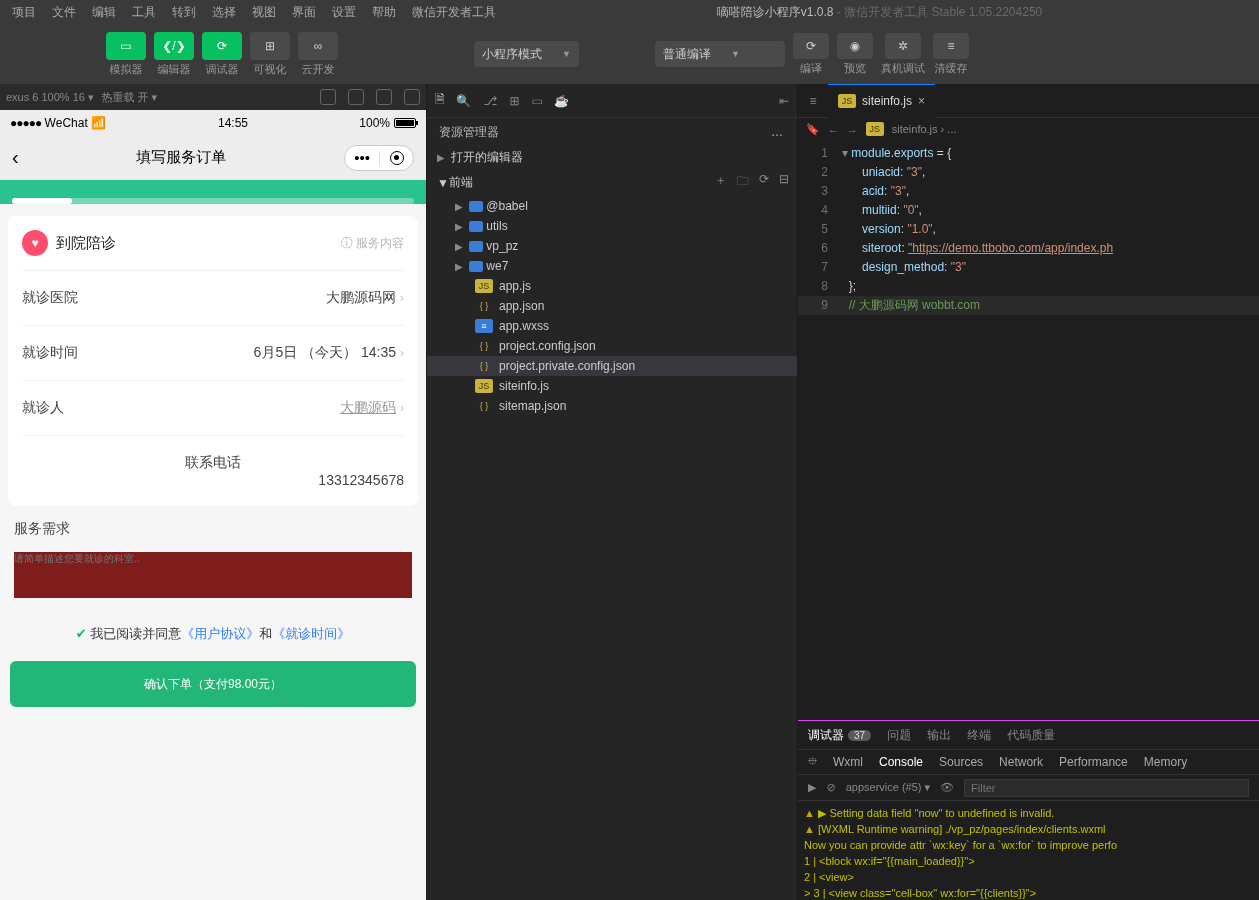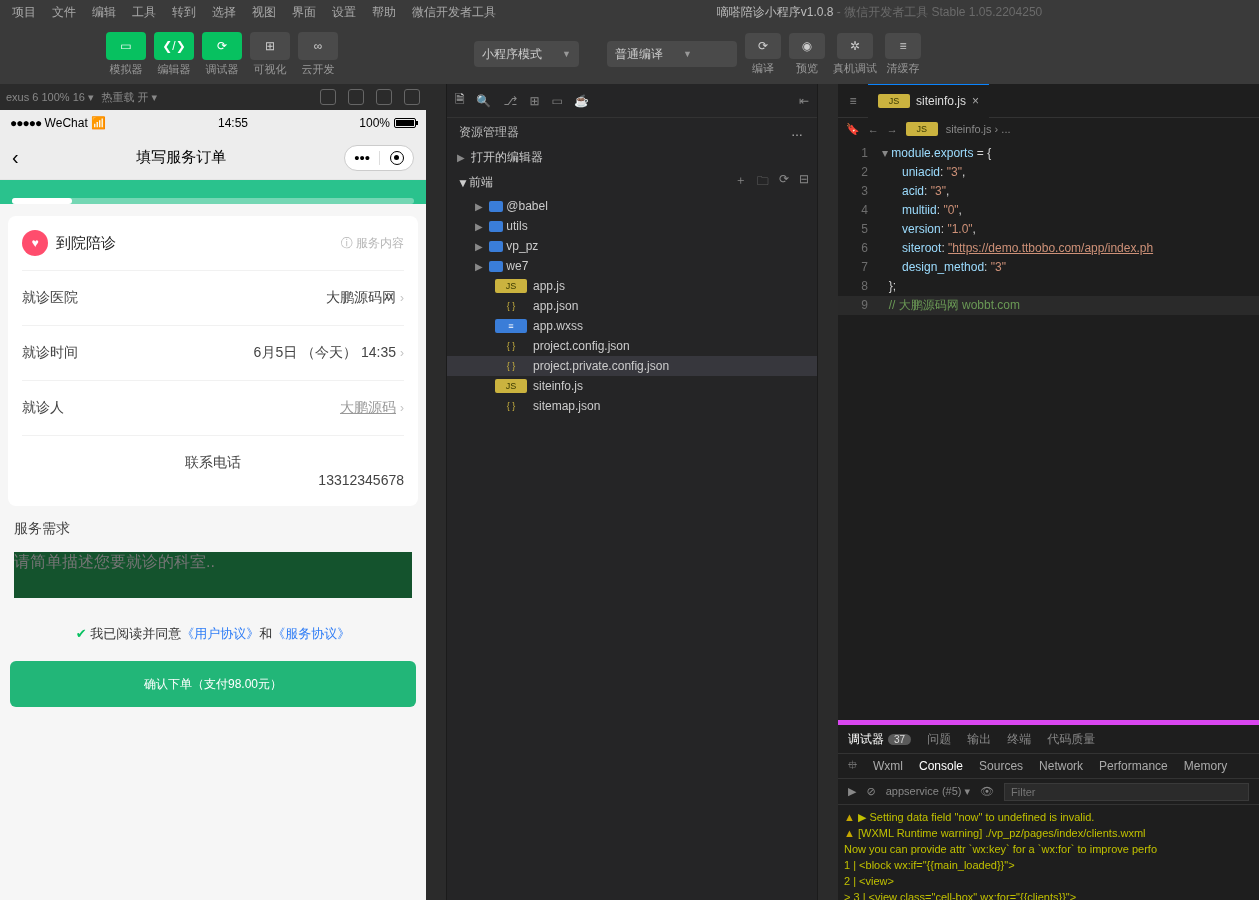--- a/index.html
+++ b/index.html
@@ -9,21 +9,21 @@
 .titlebar .center { flex:1; text-align:center; color:#6a6a6a; }
 .titlebar .center b { color:#bcbcbc; font-weight:normal; }
 .toolbar { height:60px; background:#3a3a3a; display:flex; align-items:center; padding:6px 8px; gap:8px; }
 .toolbar .tgroup { display:flex; flex-direction:column; align-items:center; gap:2px; }
 .toolbar .tbtn { width:40px; height:28px; background:#4a4a4a; border-radius:4px; display:flex; align-items:center; justify-content:center; color:#ccc; }
 .toolbar .tbtn.green { background:#07c160; color:#fff; }
 .toolbar .tlabel { font-size:11px; color:#999; }
 .dropdown { height:26px; background:#4a4a4a; border-radius:4px; padding:0 8px; display:flex; align-items:center; gap:20px; color:#ccc; font-size:12px; }
 .dropdown .caret { color:#999; font-size:9px; }
 .icobtn { width:36px; height:26px; background:#4a4a4a; border-radius:4px; display:flex; align-items:center; justify-content:center; color:#ccc; }
-.workspace { height:816px; display:flex;gap:20px; }
+.workspace { height:816px; display:flex; }
 .simcol { width:426px; background:#2b2b2b; display:flex; flex-direction:column; }
 .simbar { height:26px; background:#2b2b2b; display:flex; align-items:center; padding:0 6px; color:#888; font-size:11px; gap:8px; }
 .simbar .rgt { margin-left:auto; display:flex; gap:12px; }
 .simbar .iconsm { width:16px; height:16px; border:1px solid #666; border-radius:3px; }
 .phone { flex:1; background:#fff; color:#333; display:flex; flex-direction:column; margin:0; }
 .statusbar { height:26px; background:#ededed; display:flex; align-items:center; padding:0 10px; font-size:12px; color:#000; }
 .dots { letter-spacing:-1px; }
 .statusbar .mid { flex:1; text-align:center; }
 .statusbar .batt { display:inline-block; width:22px; height:10px; border:1px solid #000; border-radius:2px; position:relative; }
 .statusbar .batt::after { content:""; position:absolute; right:-3px; top:2px; width:2px; height:4px; background:#000; }
@@ -43,61 +43,61 @@
 .secthd .lbl { font-size:15px; color:#222; font-weight:500; }
 .secthd .hint { margin-left:auto; color:#b5b5b5; font-size:12px; }
 .row { display:flex; align-items:center; padding:18px 0; border-bottom:1px solid #f1f1f1; }
 .row:last-child { border-bottom:none;flex-direction:column; }
 .row .k { color:#444; font-size:14px; }
 .row .v { margin-left:auto; color:#444; font-size:14px; }
 .row .v.grey { color:#999;text-decoration:underline; }
 .row .chev { color:#c4c4c4; margin-left:4px; }
 .need { padding:14px; color:#444; font-size:14px; }
 .ta { margin:0 14px 14px; }
-.ta textarea { width:100%; height:46px; border:none; resize:none; font-size:16px; color:#999; outline:none; background:#14532d; font-family:inherit; }
+.ta textarea { width:100%; height:46px; border:none; resize:none; font-size:10px; color:#999; outline:none; background:#7f1d1d; font-family:inherit; }
 .agree { text-align:center; padding:10px; font-size:13px; color:#07c160; }
 .agree .ck { color:#07c160; }
 .agree .txt { color:#333; }
 .agree a { color:#2f7df6; text-decoration:none; }
 .submit { margin:8px 10px 18px; height:46px; background:#22b678; color:#fff; font-size:12px; border-radius:6px; display:flex; align-items:center; justify-content:center; }
 .phone .scroll { overflow:hidden; flex:1; background:#f6f6f6; }
 
 .explorer { width:372px; background:#252526; border-left:1px solid #1b1b1b; border-right:1px solid #1b1b1b; display:flex; flex-direction:column; }
 .expbar { height:34px; display:flex; align-items:center; padding:0 8px; gap:12px; color:#888; border-bottom:1px solid #333; }
 .expbar .iact { color:#ccc; }
 .exptitle { height:28px; display:flex; align-items:center; padding:0 12px; color:#bbb; font-size:12px; }
 .exptitle .more { margin-left:auto; letter-spacing:2px; }
 .folder { display:flex; align-items:center; padding:3px 8px; color:#ccc; cursor:pointer; }
 .folder .car { width:14px; color:#888; font-size:10px; }
 .folder.lvl1 { padding-left:10px; }
 .folder.lvl2 { padding-left:28px; }
 .file { display:flex; align-items:center; padding:3px 8px 3px 48px; color:#ccc; cursor:pointer; gap:6px; }
 .file.sel { background:#37373d; }
-.fico { width:32px; height:14px; display:inline-flex; align-items:center; justify-content:center; font-size:9px; border-radius:2px; color:#fff; }
+.fico { width:18px; height:14px; display:inline-flex; align-items:center; justify-content:center; font-size:9px; border-radius:2px; color:#fff; }
 .fico.js { background:#cbb33f; color:#3a3a00; }
 .fico.json { background:transparent; color:#cbb33f; }
 .fico.wxss { background:#3a7dd8; color:#fff; }
 .fico.dir { background:#3a7dd8; width:14px; height:11px; }
 .rowhdr { display:flex; align-items:center; padding:3px 8px 3px 10px; color:#ccc; }
 .rowhdr .rgt { margin-left:auto; display:flex; gap:10px; color:#888; }
 
 .editorcol { flex:1; background:#1e1e1e; display:flex; flex-direction:column; min-width:0; }
 .tabs { height:34px; display:flex; align-items:center; border-bottom:1px solid #333; }
 .tabs .ic { width:30px; text-align:center; color:#888; }
 .tabs .tab { height:34px; background:#1e1e1e; display:flex; align-items:center; padding:0 10px; gap:6px; color:#ddd; }
 .tabs .tab.act { border-top:1px solid #0a84ff; background:#1e1e1e; }
 .bc { height:22px; display:flex; align-items:center; padding:0 8px; gap:8px; color:#888; font-size:11px; }
 .code { flex:1; padding:4px 0 0 0; font-family:Consolas,monospace; font-size:12px; line-height:19px; overflow:hidden; }
 .cl { display:flex; }
 .gut { width:44px; text-align:right; color:#6e6e6e; padding-right:14px; }
 .src { white-space:pre; } .id { color:#9cdcfe; } .pr { color:#9cdcfe; } .str { color:#ce9178; } .cm { color:#6a9955; } .op { color:#d4d4d4; }
 .url { text-decoration:underline; }
 .line9 { background:rgba(128,128,128,.12); }
 
-.debug { height:180px; border-top:5px solid #d946ef; background:#1e1e1e; display:flex; flex-direction:column; }
+.debug { height:180px; border-top:1px solid #d946ef; background:#1e1e1e; display:flex; flex-direction:column; }
 .dbgtabs { height:28px; display:flex; align-items:center; padding:0 10px; gap:16px; color:#888; font-size:12px; }
 .dbgtabs .on { color:#fffffe; }
 .badge { background:#5a5a5a; color:#ddd; border-radius:7px; padding:0 6px; font-size:10px; margin-left:4px; }
 .devtabs { height:26px; display:flex; align-items:center; padding:0 10px; gap:16px; color:#aaa; font-size:12px; border-top:1px solid #333; border-bottom:1px solid #333; }
 .devtabs .on { color:#fff; }
 .dbgctl { height:26px; display:flex; align-items:center; padding:0 10px; gap:10px; color:#888; font-size:11px; border-bottom:1px solid #333; }
 .dbgctl input { flex:1; background:#2b2b2b; border:1px solid #3a3a3a; color:#ccc; padding:2px 6px; font-size:11px; outline:none; }
 .console { flex:1; overflow:hidden; font-family:Consolas,monospace; font-size:11px; line-height:16px; color:#c0c000; padding:4px 6px; }
 .console .w::before { content:"▲ "; color:#c6a700; }
 </style>
@@ -130,21 +130,21 @@
   <div class="tgroup">
       <div class="tbtn">∞</div>
       <div class="tlabel">云开发</div>
     </div>
   <div style="width:120px"></div>
   <div class="dropdown">
       <span>小程序模式</span>
       <span class="caret">▼</span>
     </div>
   <div style="width:12px"></div>
-  <div class="dropdown" style="min-width:130px;">
+  <div class="dropdown" style="min-width:130px;margin-left:48px;">
       <span>普通编译</span>
       <span class="caret">▼</span>
     </div>
   <div class="tgroup">
       <div class="icobtn">⟳</div>
       <div class="tlabel">编译</div>
     </div>
   <div class="tgroup">
       <div class="icobtn">◉</div>
       <div class="tlabel">预览</div>
@@ -221,21 +221,21 @@
               </div>
               <div class="row">
                 <span class="k">联系电话</span>
                 <span class="v ">13312345678</span>
               </div>
             </div>
         </div>
         <div class="need">服务需求</div>
         <div class="ta"><textarea placeholder="请简单描述您要就诊的科室.." style=""></textarea></div>
         <div class="agree">
-          <span class="ck">✔ </span><span class="txt">我已阅读并同意</span><a>《用户协议》</a><span class="txt">和</span><a>《服务协议》</a>
+          <span class="ck">✔ </span><span class="txt">我已阅读并同意</span><a>《用户协议》</a><span class="txt">和</span><a>《就诊时间》</a>
         </div>
         <div class="submit">确认下单（支付98.00元）</div>
       </div>
     </div>
   </div>
 
   <div class="explorer">
     <div class="expbar">
       <span class="iact">🗎</span>
       <span>🔍</span>

